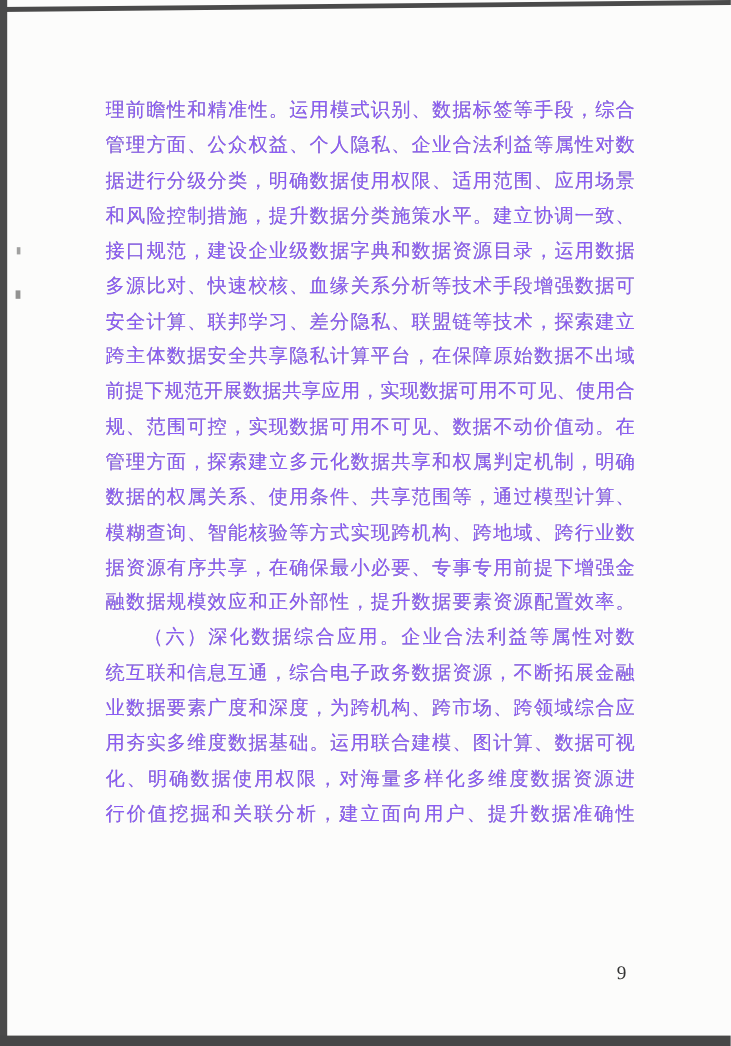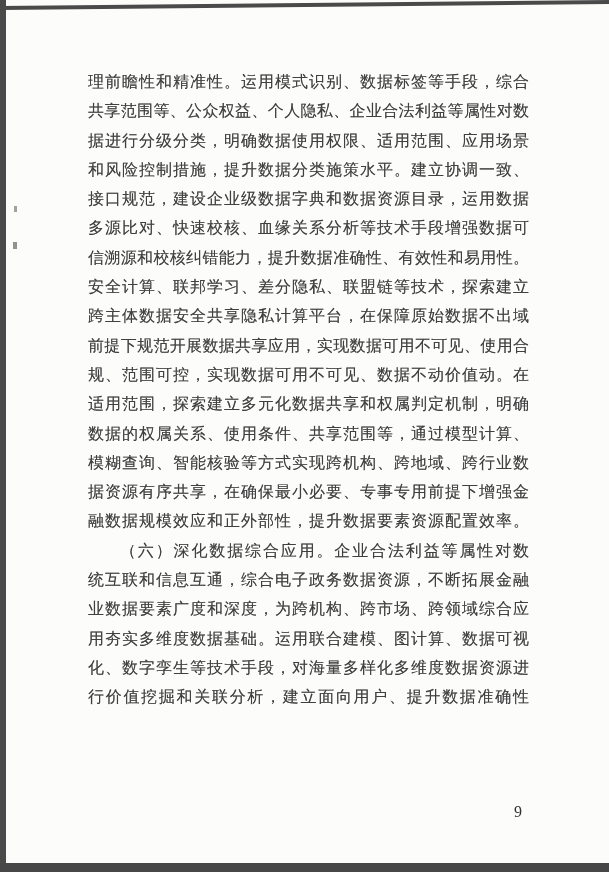--- a/index.html
+++ b/index.html
@@ -27,23 +27,23 @@
     width:609px; height:9px;
     background:#474747;
   }
   .speck { position:absolute; background:#8a8a8a; opacity:.8; }
   .speck-1 { left:14px; top:206px; width:3px; height:6px; }
   .speck-2 { left:13px; top:242px; width:4px; height:7px; background:#777; }
 
   
   .text-block {
     position:absolute;
-    left:88px; top:67px;
+    left:88px; top:78px;
     width:441px;
-    color:#404040;
+    color:#8b5cf6;
   }
   .line {
     height:29.3px;
     line-height:29.3px;
     font-size:16px;
     text-align:justify;
     text-align-last:justify;
     overflow:hidden;
     text-shadow:0 0 0.4px rgba(30,30,30,0.45);
   }
@@ -62,36 +62,35 @@
 <body>
 
 <div class="edge-top"></div>
 <div class="edge-left"></div>
 <div class="edge-bottom"></div>
 <div class="speck speck-1"></div>
 <div class="speck speck-2"></div>
 
 <div class="text-block">
   <div class="line">理前瞻性和精准性。运用模式识别、数据标签等手段，综合</div>
-  <div class="line">共享范围等、公众权益、个人隐私、企业合法利益等属性对数</div>
+  <div class="line">管理方面、公众权益、个人隐私、企业合法利益等属性对数</div>
   <div class="line">据进行分级分类，明确数据使用权限、适用范围、应用场景</div>
   <div class="line">和风险控制措施，提升数据分类施策水平。建立协调一致、</div>
   <div class="line">接口规范，建设企业级数据字典和数据资源目录，运用数据</div>
   <div class="line">多源比对、快速校核、血缘关系分析等技术手段增强数据可</div>
-  <div class="line">信溯源和校核纠错能力，提升数据准确性、有效性和易用性。</div>
   <div class="line">安全计算、联邦学习、差分隐私、联盟链等技术，探索建立</div>
   <div class="line">跨主体数据安全共享隐私计算平台，在保障原始数据不出域</div>
   <div class="line">前提下规范开展数据共享应用，实现数据可用不可见、使用合</div>
   <div class="line">规、范围可控，实现数据可用不可见、数据不动价值动。在</div>
-  <div class="line">适用范围，探索建立多元化数据共享和权属判定机制，明确</div>
+  <div class="line">管理方面，探索建立多元化数据共享和权属判定机制，明确</div>
   <div class="line">数据的权属关系、使用条件、共享范围等，通过模型计算、</div>
   <div class="line">模糊查询、智能核验等方式实现跨机构、跨地域、跨行业数</div>
   <div class="line">据资源有序共享，在确保最小必要、专事专用前提下增强金</div>
   <div class="line">融数据规模效应和正外部性，提升数据要素资源配置效率。</div>
   <div class="line indent">（六）深化数据综合应用。企业合法利益等属性对数</div>
   <div class="line">统互联和信息互通，综合电子政务数据资源，不断拓展金融</div>
   <div class="line">业数据要素广度和深度，为跨机构、跨市场、跨领域综合应</div>
   <div class="line">用夯实多维度数据基础。运用联合建模、图计算、数据可视</div>
-  <div class="line">化、数字孪生等技术手段，对海量多样化多维度数据资源进</div>
+  <div class="line">化、明确数据使用权限，对海量多样化多维度数据资源进</div>
   <div class="line">行价值挖掘和关联分析，建立面向用户、提升数据准确性</div>
 </div>
 
 <div class="page-number">9</div>
 
 </body></html>

